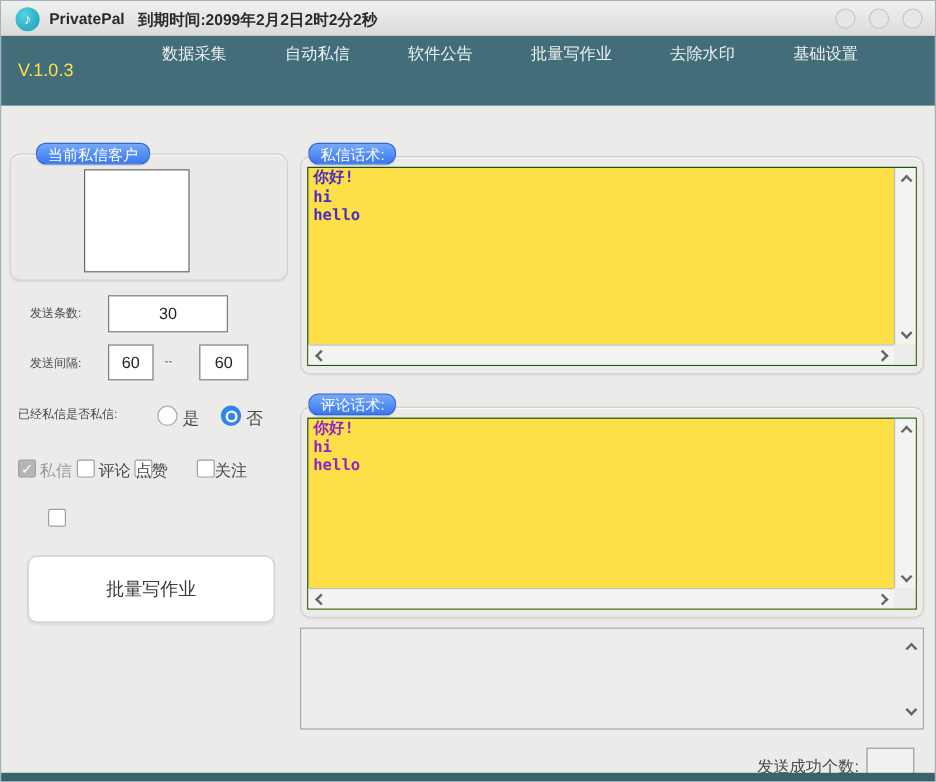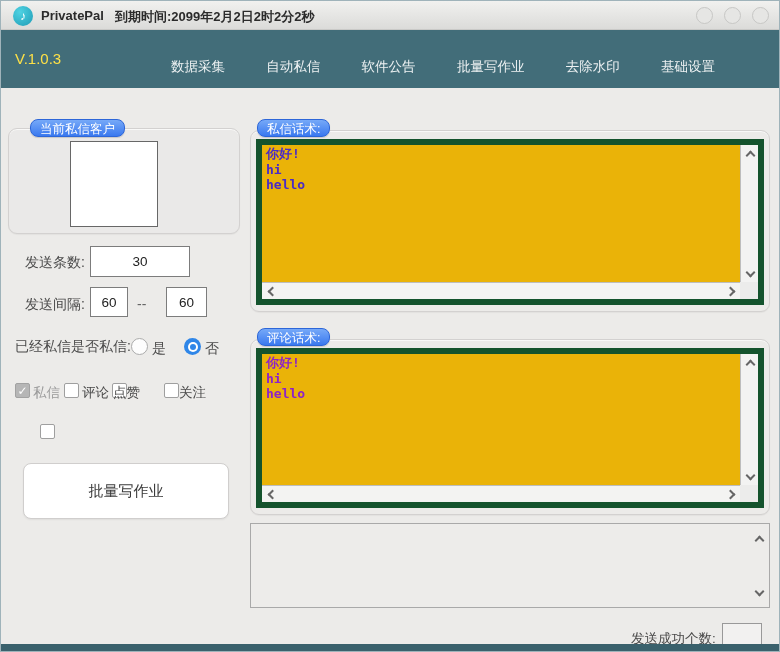--- a/index.html
+++ b/index.html
@@ -19,55 +19,55 @@
   .apptitle { position:absolute; left:40px; top:7px; font-size:13px; font-weight:bold; color:#2b2b2b; }
   .expiry   { position:absolute; left:114px; top:7px; font-size:13px; font-weight:bold; color:#2b2b2b; }
   .winbtns { position:absolute; right:10px; top:6px; display:flex; gap:11px; }
   .winbtn { width:17px; height:17px; border-radius:50%; background:#e6e6e4; border:1px solid #c7c7c5;
             color:#adadab; font-size:9px; line-height:15px; text-align:center; }
 
   
   .nav { position:absolute; left:1px; top:30px; width:778px; height:58px; background:#426d79; }
   .version { position:absolute; left:14px; top:20px; font-size:15px; color:#fde047; }
   .tabs { position:absolute; left:132px; right:62px; top:0; height:74px;
-          display:flex; align-items:center; justify-content:space-between;margin-left:36px; }
+          display:flex; align-items:flex-start; justify-content:space-between; }
   .tab { color:#eef2f3; font-size:13.5px; cursor:pointer; padding:6px 2px; }
 
   
   .groupbox { position:absolute; background:#eae9e8; border:1px solid #d3d1d0; border-radius:9px;
               box-shadow:inset 0 1px 0 #f9f9f8, 0 1px 1px rgba(0,0,0,0.04); }
   .badge { position:absolute; z-index:3; height:18px; padding:1px 9px 0 9px;
            background:linear-gradient(#76a9f8,#3a79ef); border:1px solid #2d66d8; border-radius:8px;
            color:#fff; font-size:12.5px; line-height:16px; white-space:nowrap;
            box-shadow:0 1px 1px rgba(0,0,0,0.15); }
 
   
   .imgbox { position:absolute; left:70px; top:141px; width:88px; height:86px; background:#fff;
             border:1px solid #676767; }
-  .flabel { position:absolute; font-size:14px; color:#4a4a4a; white-space:nowrap; }
+  .flabel { position:absolute; font-size:10px; color:#4a4a4a; white-space:nowrap; }
   .tinput { position:absolute; background:#fff; border:1px solid #7c7c7c; font-size:13.5px; color:#222;
             text-align:center; font-family:"Liberation Sans",sans-serif; }
   .radio-off { position:absolute; width:17px; height:17px; border-radius:50%; background:#fdfdfd;
                border:1px solid #ababab; }
   .radio-on { position:absolute; width:17px; height:17px; border-radius:50%; background:#2f86e8; }
   .radio-on::before { content:""; position:absolute; inset:3.5px; border-radius:50%; background:#fff; }
   .radio-on::after  { content:""; position:absolute; inset:5.5px; border-radius:50%; background:#2f86e8; }
   .cb { position:absolute; width:15px; height:15px; background:#fff; border:1px solid #9f9f9f;
         border-radius:2px; }
   .cb-checked { background:#b6b6b6; border-color:#a2a2a2; color:#fff; font-size:12px; line-height:14px;
                 text-align:center; font-weight:bold; }
   .cblabel { position:absolute; font-size:13.5px; color:#4a4a4a; white-space:nowrap; }
   .cblabel-dis { color:#9b9b9b; }
   .bigbtn { position:absolute; left:23px; top:463px; width:206px; height:56px; background:#fff;
             border:1px solid #d0cecd; border-radius:8px; font-size:15px; color:#3a3a3a;
             font-family:"Liberation Sans",sans-serif; cursor:pointer;
             box-shadow:0 1px 2px rgba(0,0,0,0.06); }
 
   
-  .scriptbox { position:absolute; border:6px solid #14532d; background:#eab308; }
+  .scriptbox { position:absolute; border:1px solid #14532d; background:#fde047; }
   .script-content { position:absolute; left:0; top:0; right:18px; bottom:17px; overflow:hidden;
                     padding:1px 4px; font-family:"DejaVu Sans Mono","Liberation Mono",monospace;
                     font-weight:bold; font-size:13px; line-height:1.2; white-space:pre-wrap; }
   .vscroll { position:absolute; top:0; right:0; width:18px; bottom:17px; background:#f3f3f2;
              border-left:1px solid #bdbdbd; }
   .hscroll { position:absolute; left:0; bottom:0; right:18px; height:17px; background:#f3f3f2;
              border-top:1px solid #bdbdbd; }
   .corner  { position:absolute; right:0; bottom:0; width:18px; height:17px; background:#ececeb; }
   .chev { display:block; width:7px; height:7px; border-right:2px solid #666; border-bottom:2px solid #666; }
   .chev-up    { transform:rotate(-135deg); }

